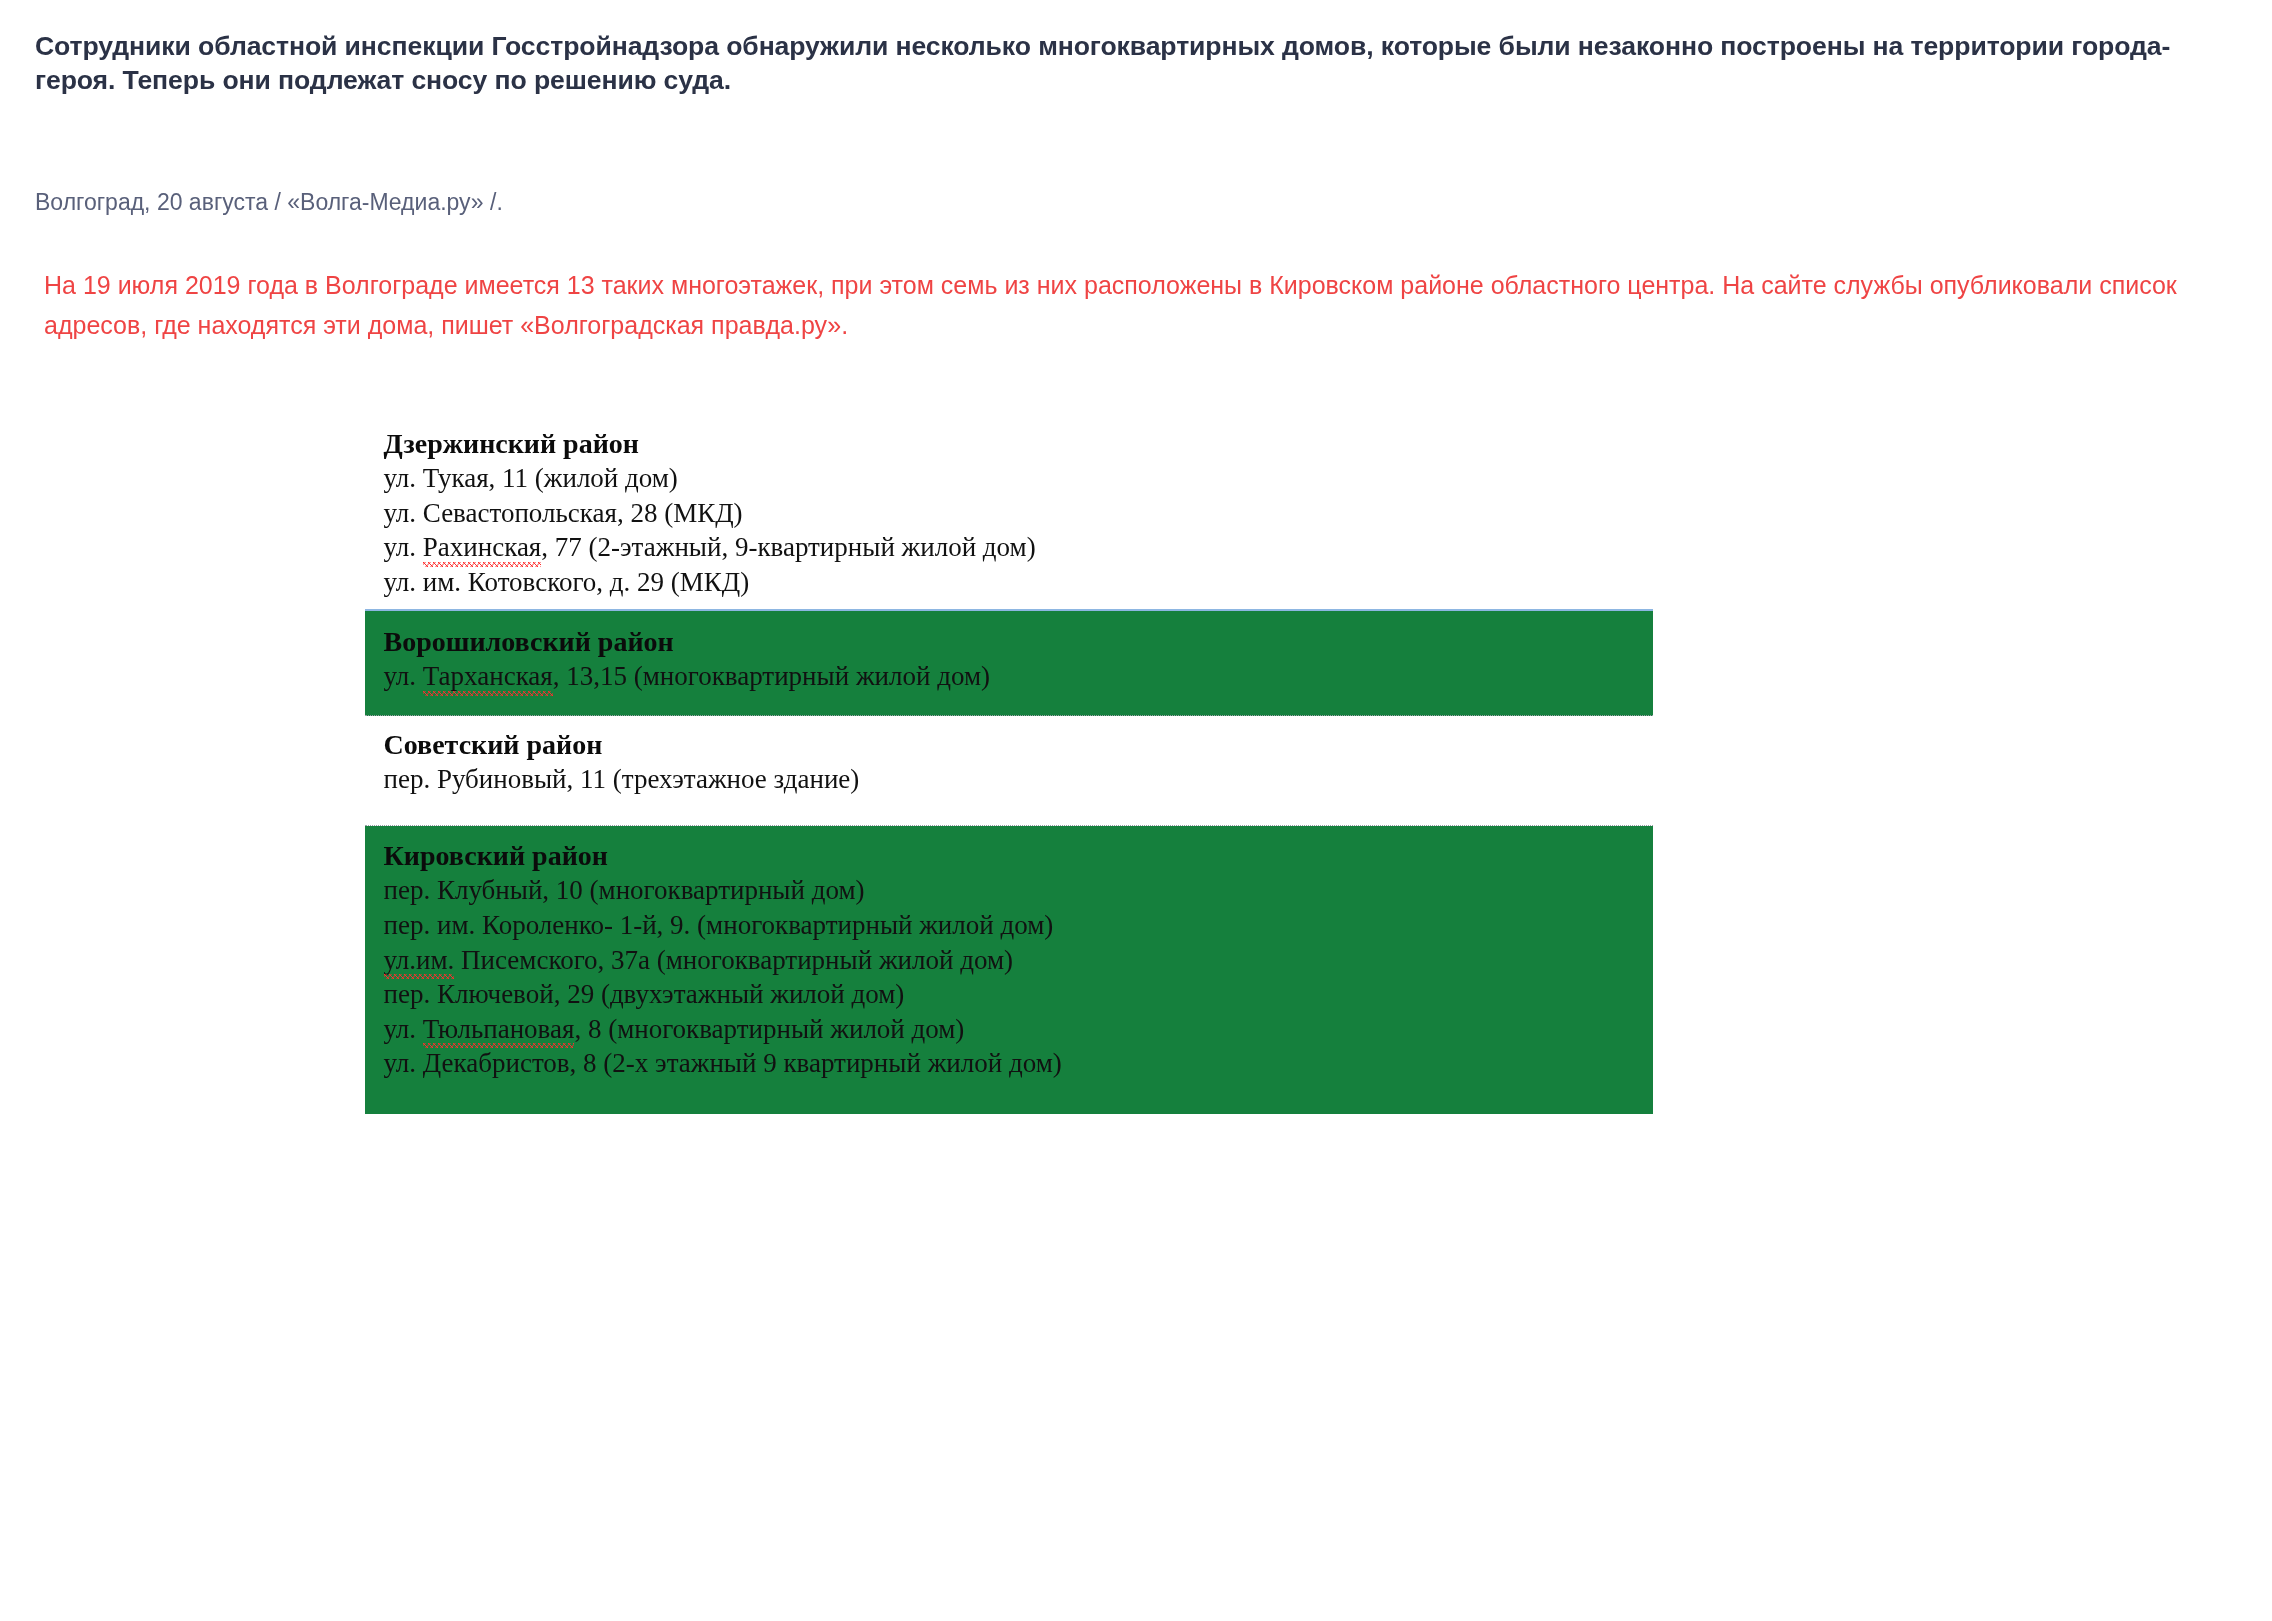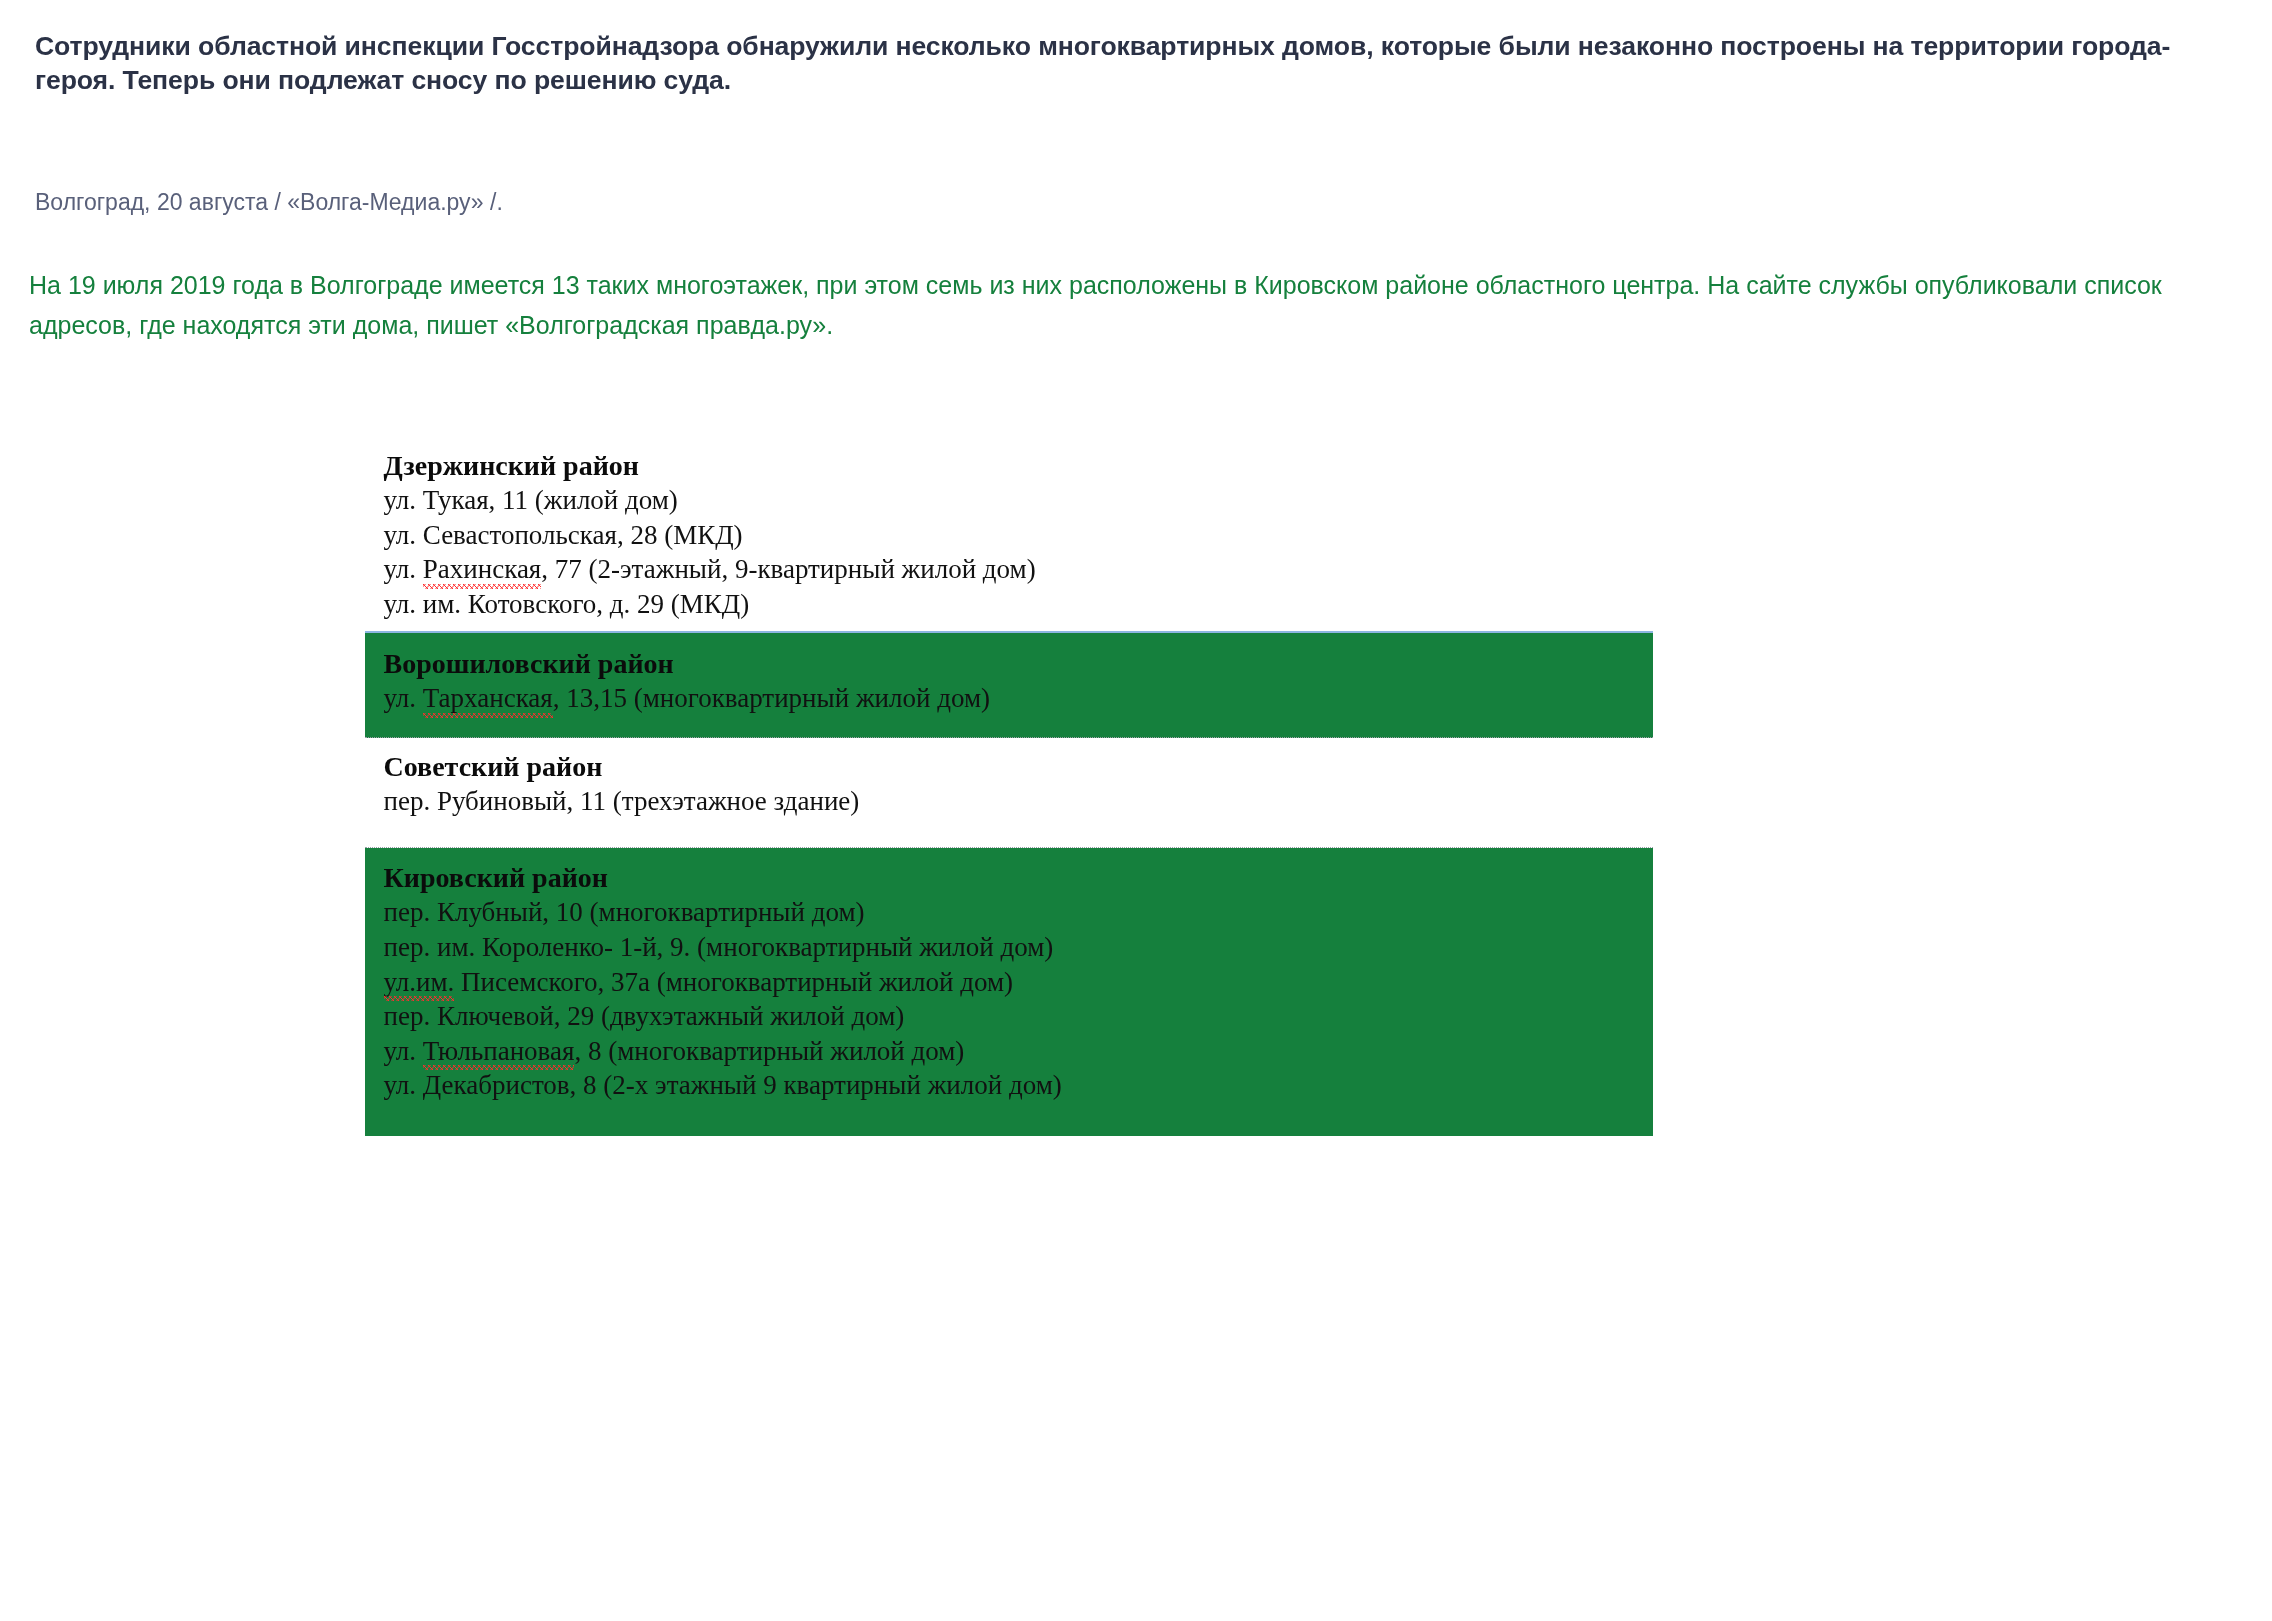--- a/index.html
+++ b/index.html
@@ -48,35 +48,35 @@
     font-family: "Liberation Sans", "DejaVu Sans", sans-serif;
     font-weight: normal;
     font-size: 23px;
     line-height: 1.45;
     color: #59607a;
   }
 
   
   .article-intro {
     position: absolute;
-    left: 29px;
+    left: 44px;
     top: 241px;
     width: 2212px;
     font-family: "Liberation Sans", "DejaVu Sans", sans-serif;
     font-weight: normal;
     font-size: 25px;
     line-height: 1.58;
-    color: #15803d;
+    color: #ef4444;
   }
 
   
   .address-list {
     position: absolute;
     left: 365px;
-    top: 449px;
+    top: 427px;
     width: 1288px;
     font-family: "Liberation Serif", "DejaVu Serif", serif;
     color: #111111;
   }
 
   .district-block {
     box-sizing: border-box;
     padding: 0 0 0 18.5px;
     background: transparent;
   }

